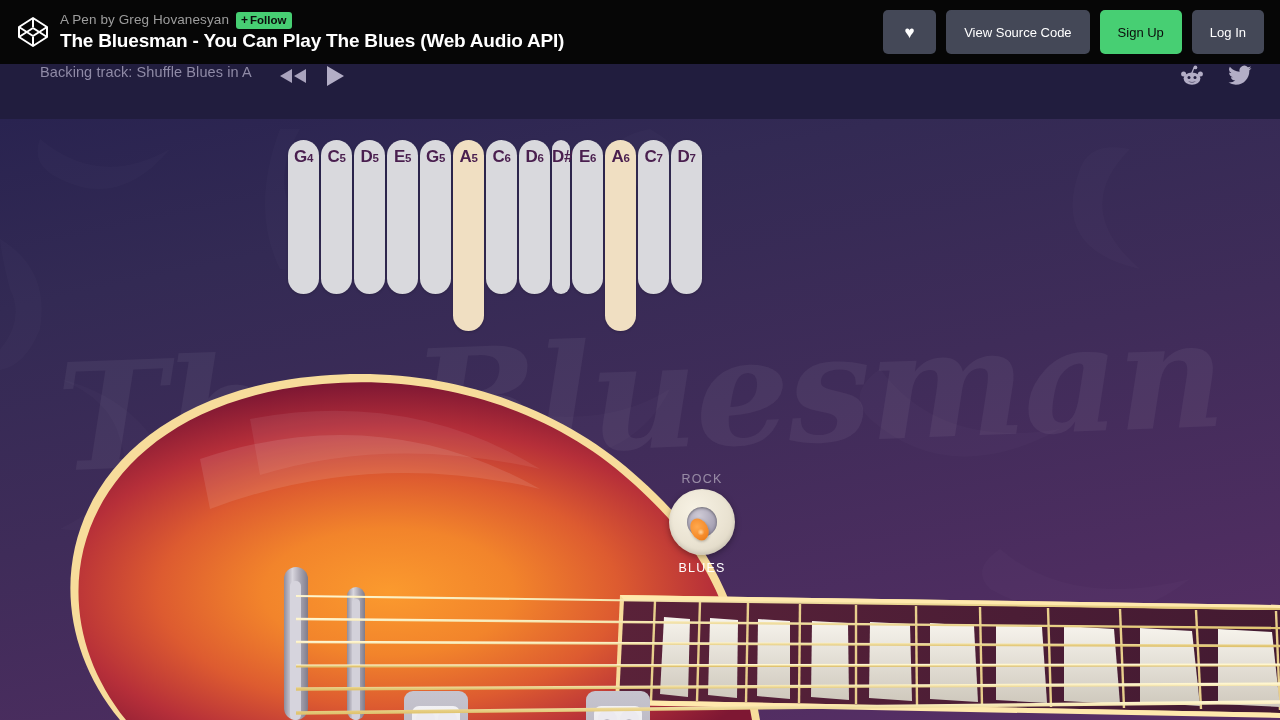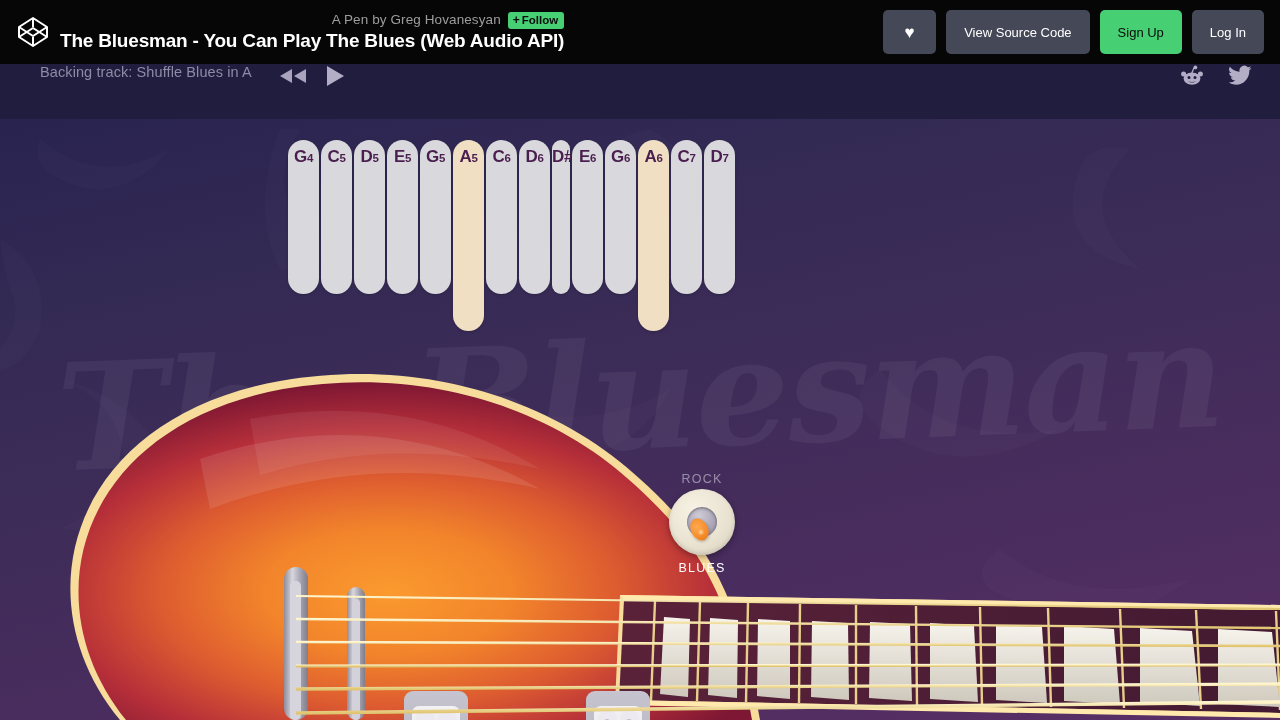--- a/index.html
+++ b/index.html
@@ -12,21 +12,21 @@
   #app{ position:relative; width:1280px; height:720px; overflow:hidden; }
 
   
   .cp-header{
     position:absolute; left:0; top:0; width:1280px; height:64px;
     background:#060606;
     display:flex; align-items:center; padding:0 16px;
     z-index:60;
   }
   .cp-logo{ width:34px; height:34px; flex:0 0 34px; margin-right:10px; }
-  .cp-titlewrap{ display:flex; flex-direction:column; justify-content:center; gap:1px;align-items:flex-end; }
+  .cp-titlewrap{ display:flex; flex-direction:column; justify-content:center; gap:1px; }
   .cp-byline{ display:flex; align-items:center; gap:7px; height:16px; }
   .cp-byline-text{ color:#9d9d9d; font-size:13.5px; line-height:16px; letter-spacing:.1px; }
   .cp-follow{
     background:#47cf73; color:#0c0c0c; font-size:11.5px; font-weight:600;
     border-radius:3px; padding:1px 6px 2px 5px; line-height:14px;
     display:inline-flex; align-items:center; gap:2px; cursor:pointer;
   }
   .cp-follow .plus{ font-weight:700; font-size:12px; }
   .cp-pentitle{ color:#fff; font-size:19px; font-weight:bold; line-height:23px; letter-spacing:-.2px; }
 
@@ -378,23 +378,20 @@
         </div>
         <div class="key">
           <span class="lbl"><span>D</span><span class="oct">6</span></span>
         </div>
         <div class="key wide">
           <span class="lbl"><span>D#</span><span class="oct">6</span></span>
         </div>
         <div class="key">
           <span class="lbl"><span>E</span><span class="oct">6</span></span>
         </div>
-        <div class="key">
-          <span class="lbl"><span>G</span><span class="oct">6</span></span>
-        </div>
         <div class="key accent">
           <span class="lbl"><span>A</span><span class="oct">6</span></span>
         </div>
         <div class="key">
           <span class="lbl"><span>C</span><span class="oct">7</span></span>
         </div>
         <div class="key">
           <span class="lbl"><span>D</span><span class="oct">7</span></span>
         </div>
       </div>

